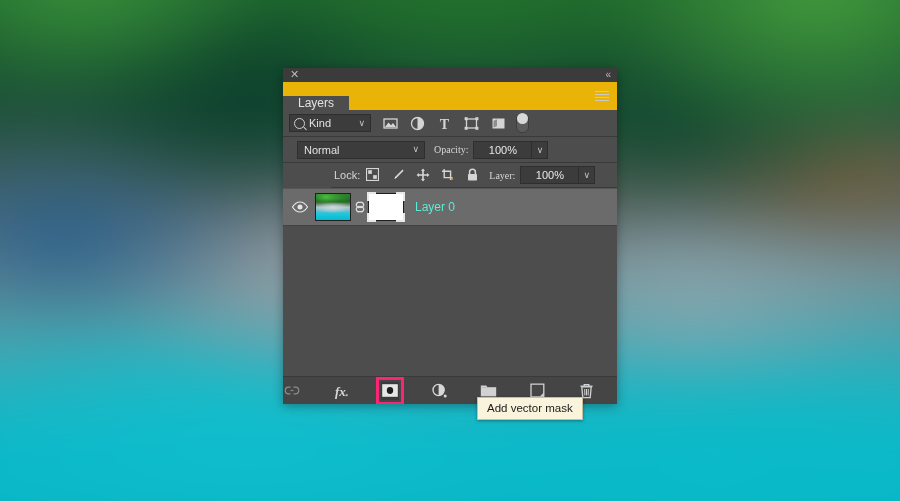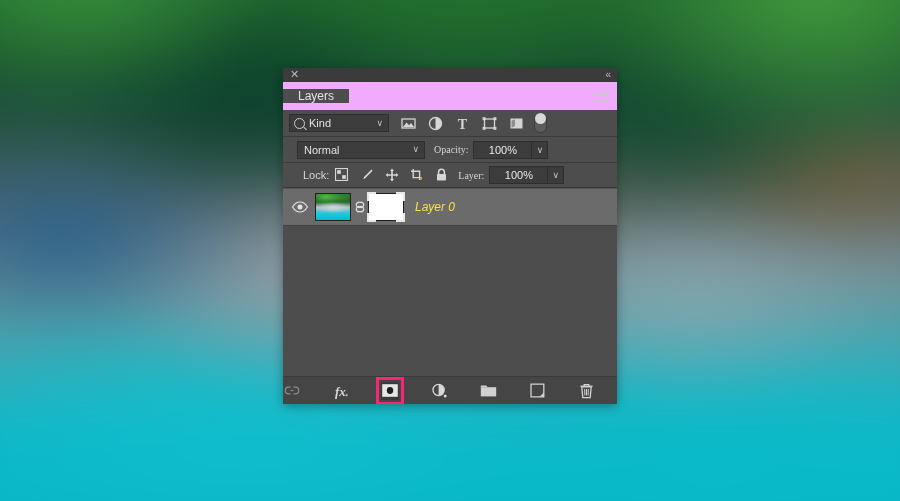--- a/index.html
+++ b/index.html
@@ -84,23 +84,23 @@
     right: 7px; top: 1px;
     color: #b9b9b9;
     font-size: 10px;
     line-height: 11px;
     cursor: pointer;
     letter-spacing: -1px;
   }
 
   .tabstrip {
     height: 28px;
-    background: #f0abfc;
-    display: flex;
-    align-items: center;
+    background: #eab308;
+    display: flex;
+    align-items: flex-end;
     position: relative;
     flex: none;
   }
   .tab {
     background: #4d4d4d;
     color: #e2e2e2;
     font-size: 12px;
     padding: 0 15px;
     display: flex;
     align-items: center;
@@ -146,21 +146,21 @@
     cursor: pointer;
     position: relative;
   }
   .select .caret {
     margin-left: auto;
     padding: 0 5px 0 6px;
     color: #c2c2c2;
     font-size: 9px;
     line-height: 1;
   }
-  .kind-select { width: 100px; padding-left: 4px; }
+  .kind-select { width: 82px; padding-left: 4px; }
   .kind-select .magnifier {
     width: 9px; height: 9px;
     border: 1.4px solid #d0d0d0;
     border-radius: 50%;
     position: relative;
     margin-right: 4px;
     flex: none;
   }
   .kind-select .magnifier::after {
     content: "";
@@ -239,23 +239,24 @@
     font-size: 9px;
     display: flex;
     align-items: center;
     justify-content: center;
     box-sizing: border-box;
     cursor: pointer;
   }
 
   .lock-row {
     height: 24px;
-    padding: 0 20px;
+    padding: 0 3px;
     background: #4d4d4d;
     border-bottom: 1px solid #3a3a3a;
+    margin-left: 48px;
   }
   .lock-label { color: #d6d6d6; font-size: 11px; margin-right: 6px; }
   .lock-icons { display: flex; align-items: center; gap: 11px; }
   .lkicon { width: 14px; height: 14px; cursor: pointer; position: relative; }
 
   
   .layer-list {
     flex: 1 1 auto;
     background: #4d4d4d;
     overflow: hidden;
@@ -309,24 +310,23 @@
     position: absolute;
     width: 7px; height: 7px;
     border: 2px solid #e8e8e8;
   }
   .maskthumb .tl { left: -2px; top: -2px; border-right: none; border-bottom: none; }
   .maskthumb .tr { right: -2px; top: -2px; border-left: none; border-bottom: none; }
   .maskthumb .bl { left: -2px; bottom: -2px; border-right: none; border-top: none; }
   .maskthumb .br { right: -2px; bottom: -2px; border-left: none; border-top: none; }
 
   .layer-name {
-    color: #fde047;
+    color: #5eead4;
     font-size: 12px;
     margin-left: 12px;
-    font-style: italic;
   }
 
   
   .panel-footer {
     height: 27px;
     background: #454545;
     border-top: 1px solid #3a3a3a;
     display: flex;
     align-items: center;
     justify-content: space-between;
@@ -563,14 +563,17 @@
           <path d="M1.4 3.2 L13.6 3.2" stroke="#d2d2d2" stroke-width="1.3"></path>
           <path d="M5.2 3.2 L5.2 1.6 L9.8 1.6 L9.8 3.2" fill="none" stroke="#d2d2d2" stroke-width="1.3"></path>
           <path d="M2.8 3.8 L12.2 3.8 L11.2 14.6 L3.8 14.6 Z" fill="none" stroke="#d2d2d2" stroke-width="1.3"></path>
           <path d="M5.7 6 L5.9 12.4 M7.5 6 L7.5 12.4 M9.3 6 L9.1 12.4" stroke="#d2d2d2" stroke-width="1"></path>
         </svg>
       </div>
 
     </div>
   </div>
 
+  <div id="tooltip">
+    <span>Add vector mask</span>
+  </div>
 
 </div>
 
 </body></html>

